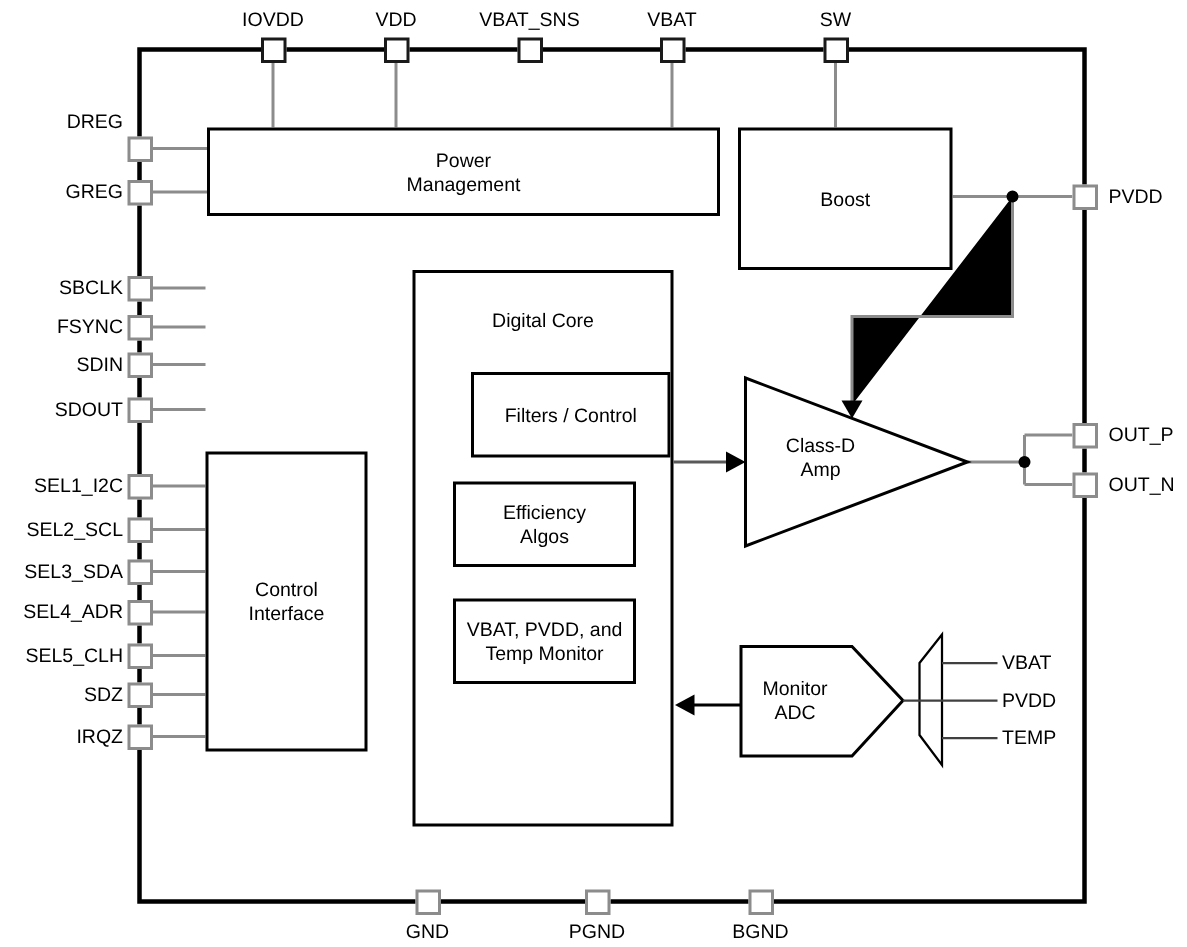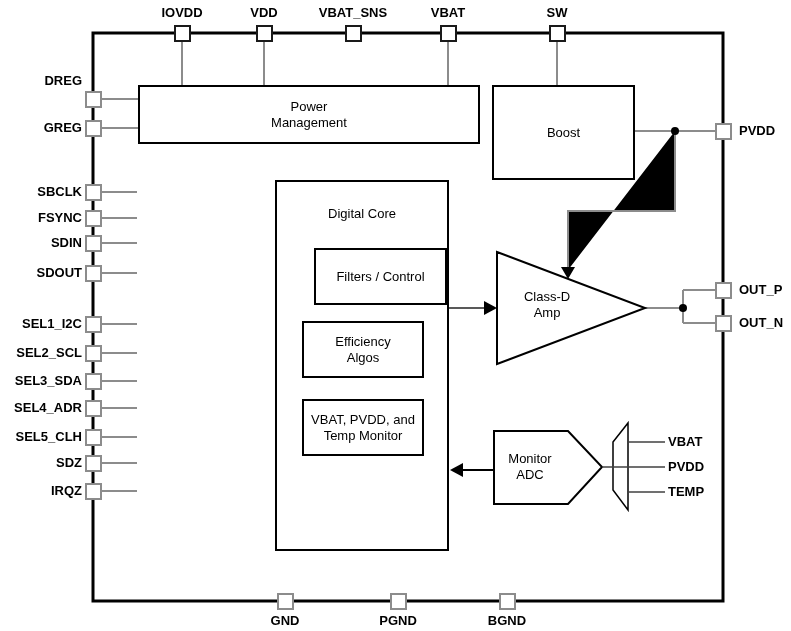--- a/index.html
+++ b/index.html
@@ -6,21 +6,21 @@
   #canvas{position:relative;width:791px;height:631px;background:#fff;
           font-family:"Liberation Sans", sans-serif;color:#000;overflow:hidden;}
   #wires{position:absolute;left:0;top:0;}
   .block{position:absolute;background:#fff;border:2px solid #000;
          display:flex;align-items:center;justify-content:center;
          text-align:center;font-size:13px;line-height:1.22;box-sizing:border-box;}
   .inner{border-width:2px;}
   .pin{position:absolute;width:17px;height:17px;background:#fff;
        border:2px solid #8c8c8c;box-sizing:border-box;}
   .pin.dark{border-color:#1a1a1a;}
-  .lbl{position:absolute;font-size:13px;line-height:18px;height:18px;white-space:nowrap;font-weight:bold;}
+  .lbl{position:absolute;font-size:13px;line-height:18px;height:18px;white-space:nowrap;}
   .lbl.ctr{text-align:center;}
   .lbl.r{text-align:right;}
   .free{position:absolute;font-size:13px;line-height:1.25;text-align:center;}
   .dc-title{position:absolute;left:275px;top:206px;width:174px;text-align:center;font-size:13px;}
 </style>
 </head>
 <body>
 
 <div id="canvas">
 
@@ -76,20 +76,23 @@
 
     <circle cx="675" cy="131" r="4" fill="#000"></circle>
     <circle cx="683" cy="308" r="4" fill="#000"></circle>
   </svg>
 
   <div class="block" style="left:138px;top:85px;width:342px;height:59px">
     <span style="width:110px">Power Management</span>
   </div>
   <div class="block" style="left:492px;top:85px;width:143px;height:95px">
     <span>Boost</span>
+  </div>
+  <div class="block" style="left:137px;top:301px;width:108px;height:200px">
+    <span style="width:64px">Control Interface</span>
   </div>
   <div class="block" style="left:275px;top:180px;width:174px;height:371px"></div>
   <div class="dc-title">Digital Core</div>
 
   <div class="block inner" style="left:314px;top:248px;width:133px;height:57px">
     <span style="width:110px">Filters / Control</span>
   </div>
   <div class="block inner" style="left:302px;top:321px;width:122px;height:57px">
     <span style="width:70px">Efficiency Algos</span>
   </div>

